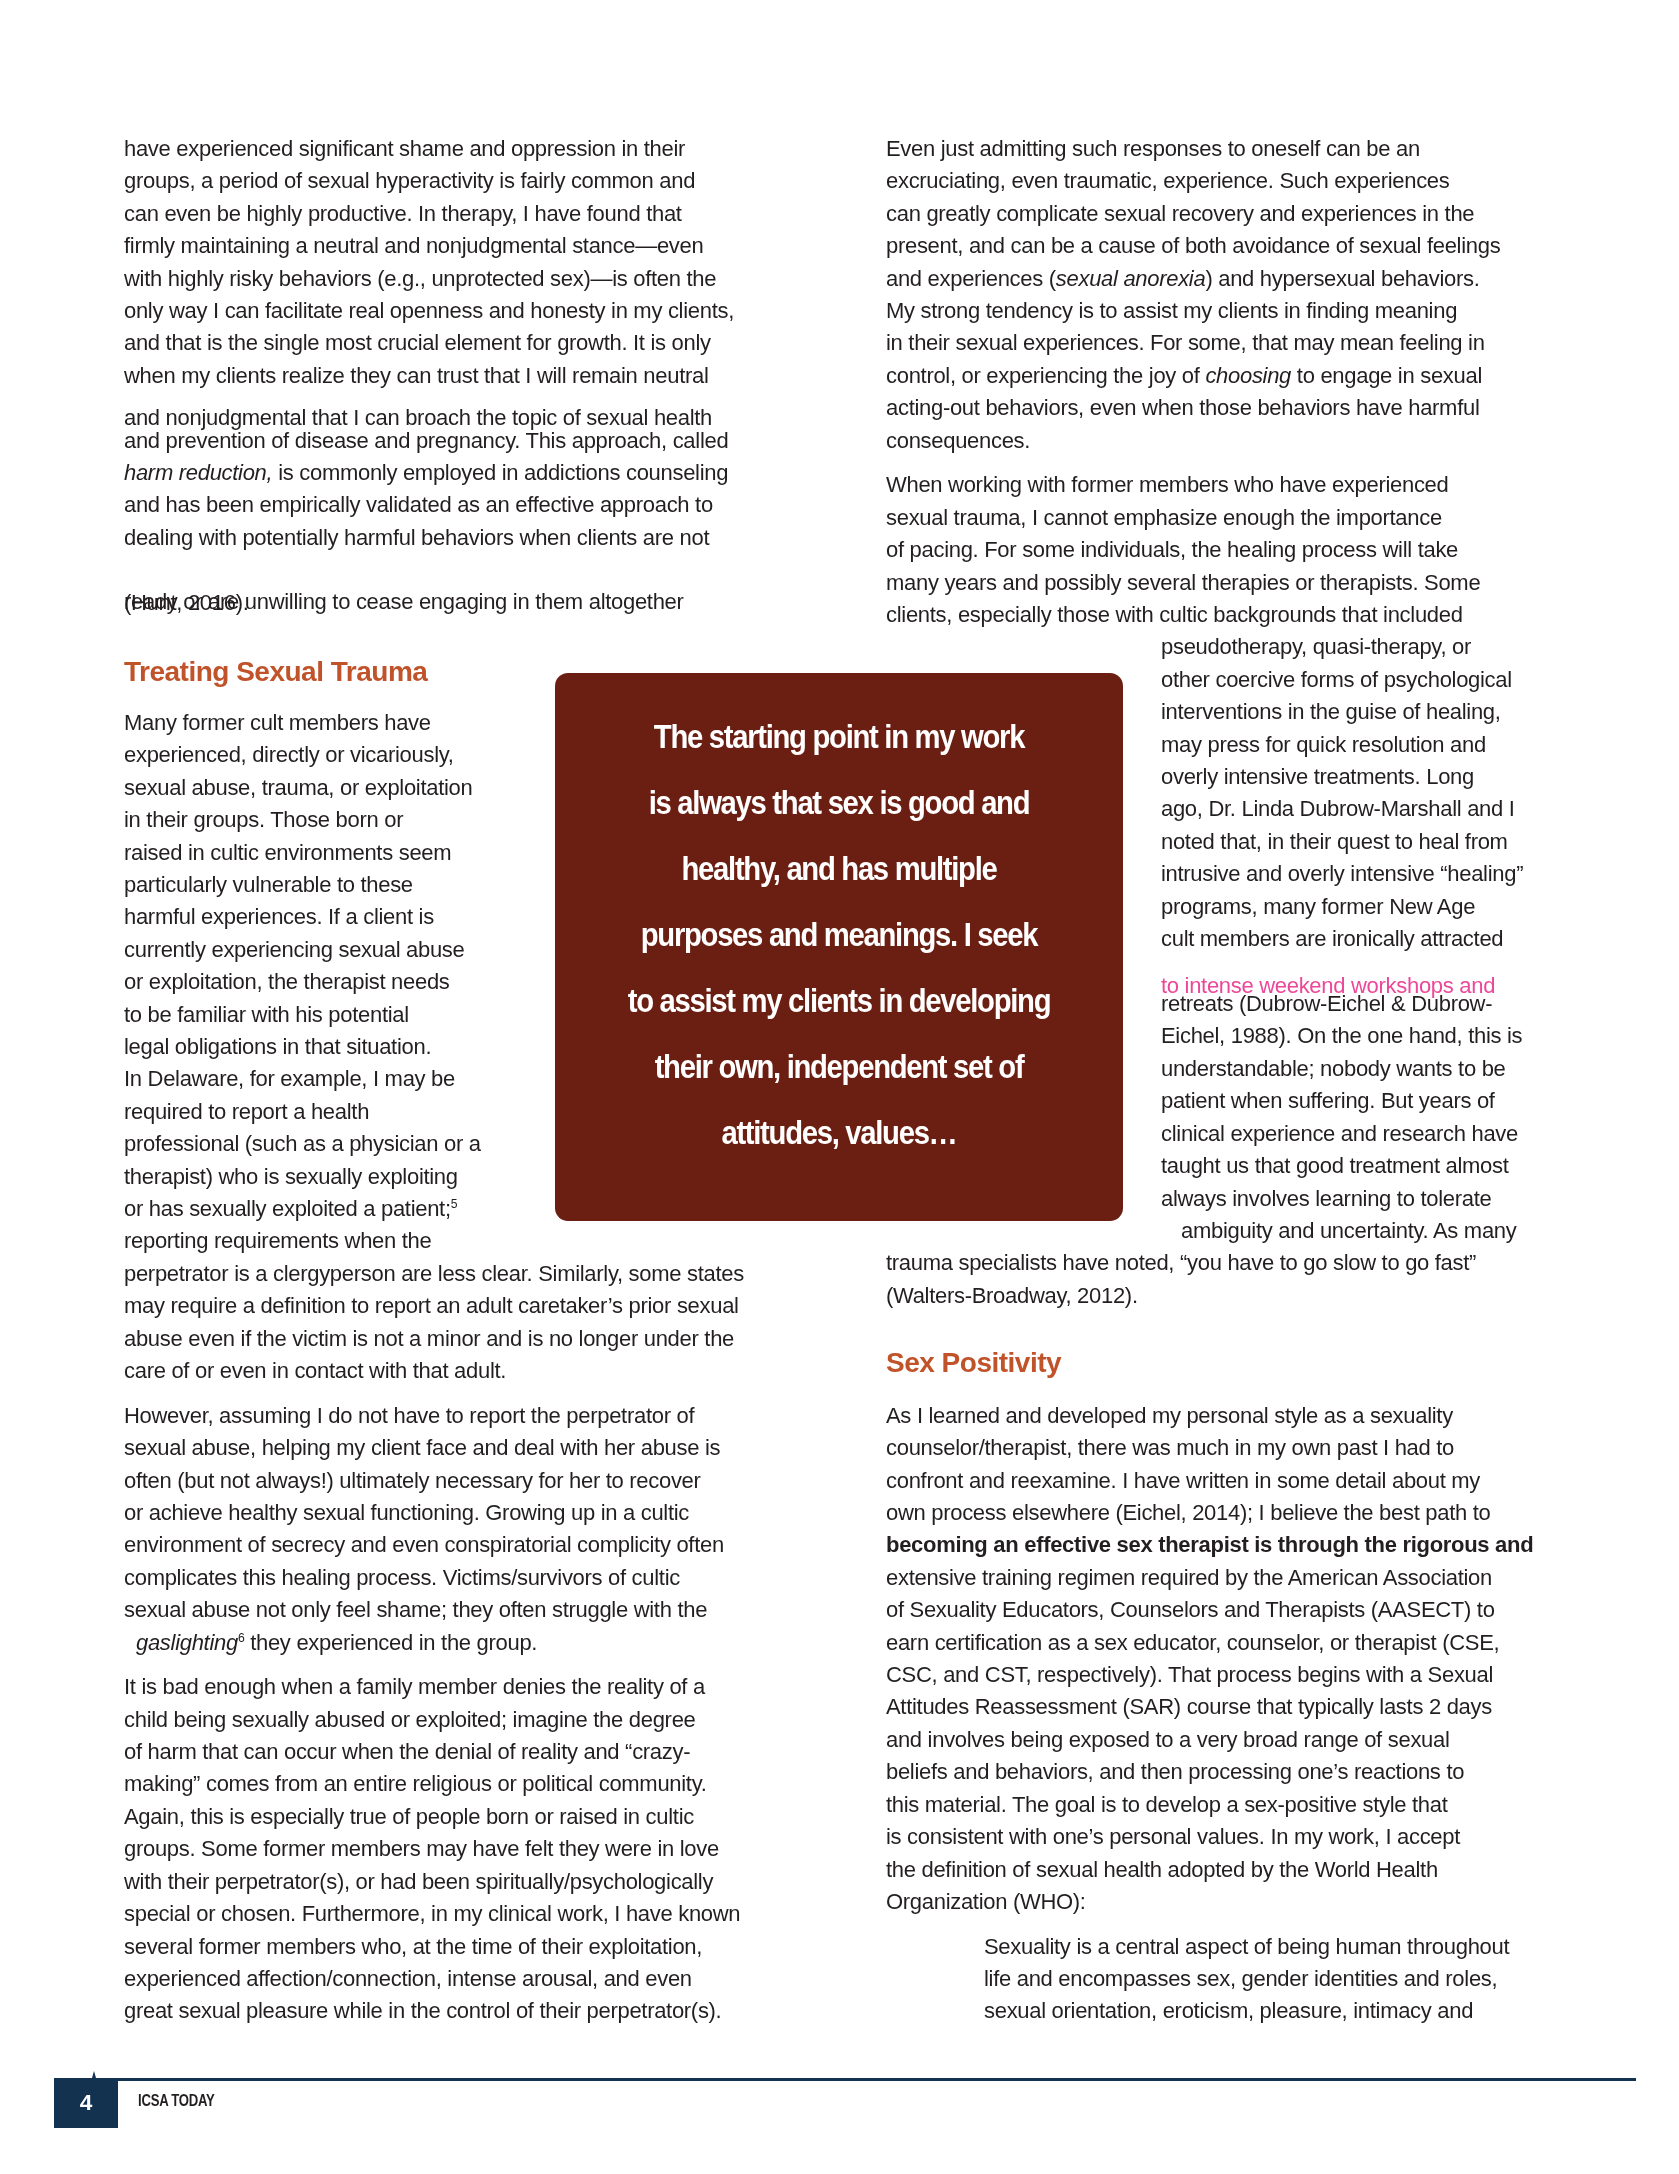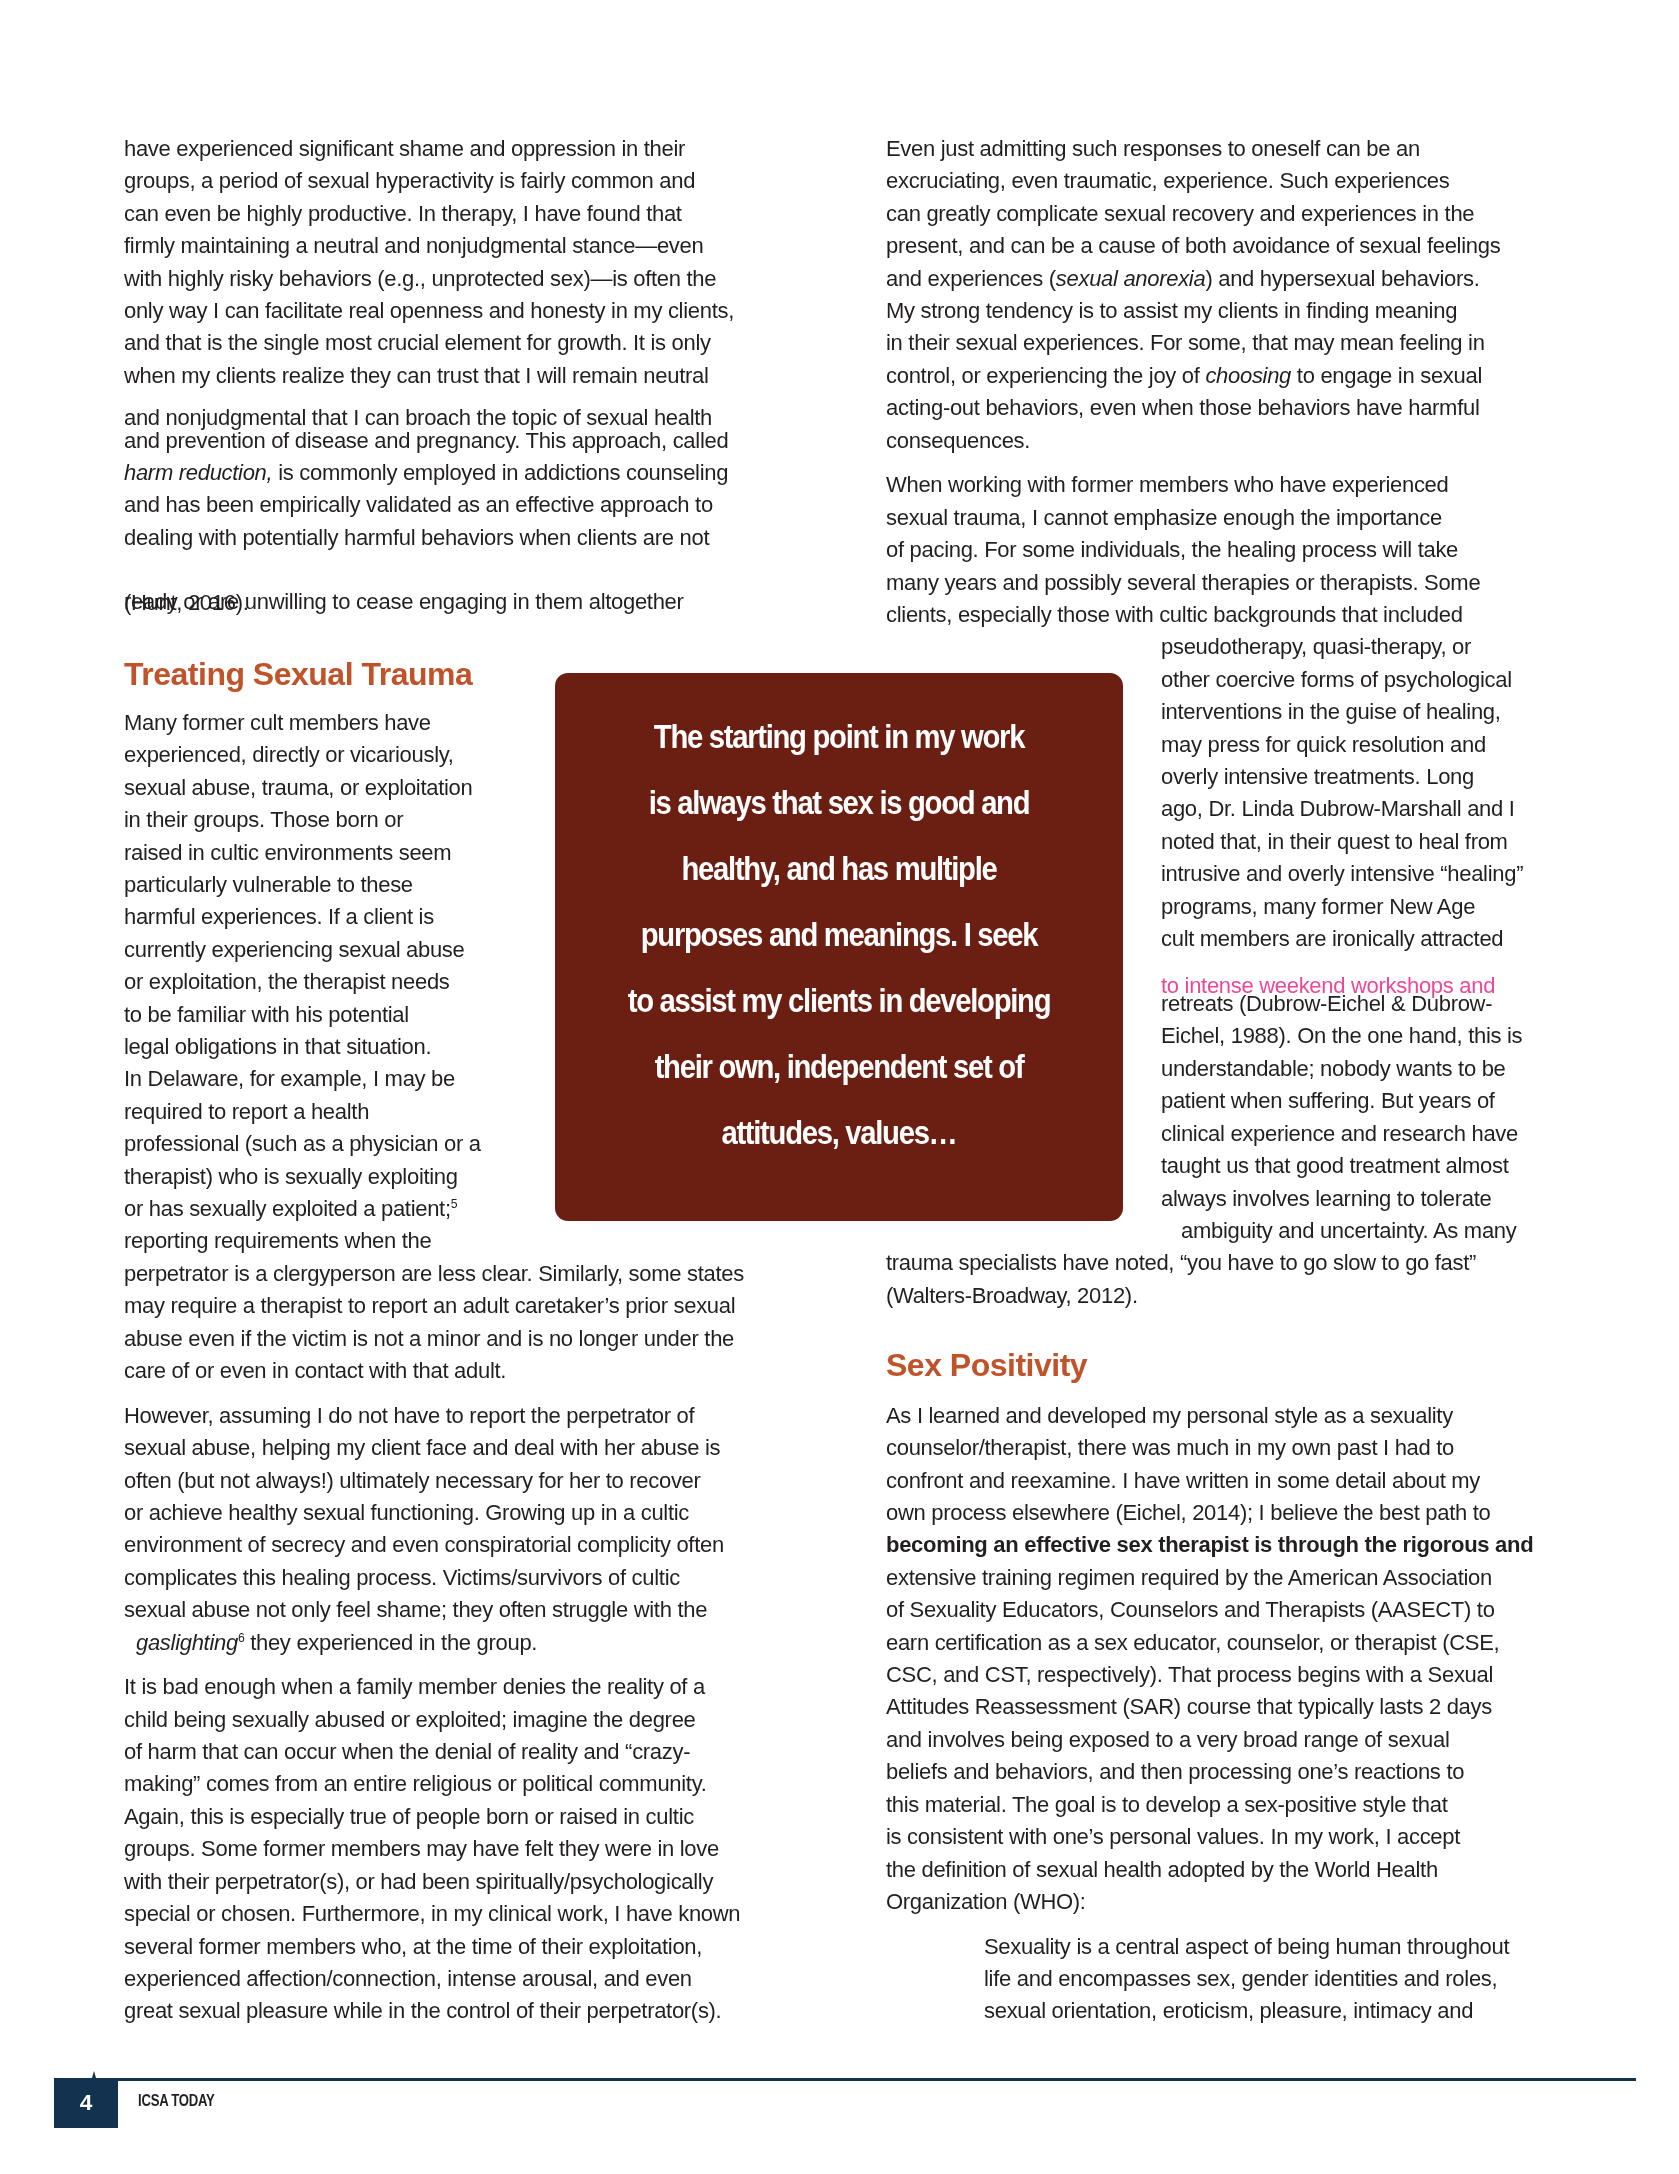--- a/index.html
+++ b/index.html
@@ -3,21 +3,21 @@
 <meta charset="utf-8">
 <style>
   html, body { margin:0; padding:0; background:#ffffff; }
   body { width:1680px; height:2174px; position:relative; overflow:hidden;
          font-family:"Liberation Sans", sans-serif; color:#231f20; }
   .line { position:absolute; white-space:nowrap; font-size:22px; line-height:28px;
           font-family:"Liberation Sans", sans-serif; color:#231f20; letter-spacing:-0.3px; }
   .line i { font-style:italic; }
   .line sup { font-size:12.2px; vertical-align:8.5px; line-height:0; }
   .heading { position:absolute; white-space:nowrap; font-family:"Liberation Sans", sans-serif;
-             font-weight:bold; font-size:32px; letter-spacing:-0.5px; }
+             font-weight:bold; font-size:28px; letter-spacing:-0.5px; }
   .pullquote { position:absolute; left:555px; top:673px; width:568px; height:548px;
                border-radius:13px; }
   .pq-line { position:absolute; left:0; width:568px; text-align:center; white-space:nowrap;
              font-family:"Liberation Sans", sans-serif; font-weight:bold; font-size:34px;
              letter-spacing:-1.5px; color:#ffffff; transform:scaleX(0.86); transform-origin:center; }
   .footer-rule { position:absolute; left:54px; top:2078px; width:1582px; height:2.8px; }
   .footer-tick { position:absolute; left:92px; top:2071px; width:0; height:0;
                  border-left:2.8px solid transparent; border-right:2.8px solid transparent; }
   .footer-box { position:absolute; left:54px; top:2078px; width:64px; height:50px;
                 display:flex; align-items:center; justify-content:center; }
@@ -60,21 +60,21 @@
   <div class="line" style="left: 124px; top: 968px; color: rgb(35, 31, 32);">or exploitation, the therapist needs</div>
   <div class="line" style="left: 124px; top: 1001px; color: rgb(35, 31, 32);">to be familiar with his potential</div>
   <div class="line" style="left: 124px; top: 1033px; color: rgb(35, 31, 32);">legal obligations in that situation.</div>
   <div class="line" style="left: 124px; top: 1065px; color: rgb(35, 31, 32);">In Delaware, for example, I may be</div>
   <div class="line" style="left: 124px; top: 1098px; color: rgb(35, 31, 32);">required to report a health</div>
   <div class="line" style="left: 124px; top: 1130px; color: rgb(35, 31, 32);">professional (such as a physician or a</div>
   <div class="line" style="left: 124px; top: 1163px; color: rgb(35, 31, 32);">therapist) who is sexually exploiting</div>
   <div class="line" style="left: 124px; top: 1195px; color: rgb(35, 31, 32);"><span>or has sexually exploited a patient;</span><sup>5</sup></div>
   <div class="line" style="left: 124px; top: 1227px; color: rgb(35, 31, 32);">reporting requirements when the</div>
   <div class="line" style="left: 124px; top: 1260px; color: rgb(35, 31, 32);">perpetrator is a clergyperson are less clear. Similarly, some states</div>
-  <div class="line" style="left: 124px; top: 1292px; color: rgb(35, 31, 32);">may require a therapist to report an adult caretaker’s prior sexual</div>
+  <div class="line" style="left: 124px; top: 1292px; color: rgb(35, 31, 32);">may require a definition to report an adult caretaker’s prior sexual</div>
   <div class="line" style="left: 124px; top: 1325px; color: rgb(35, 31, 32);">abuse even if the victim is not a minor and is no longer under the</div>
   <div class="line" style="left: 124px; top: 1357px; color: rgb(35, 31, 32);">care of or even in contact with that adult.</div>
 
   <div class="line" style="left: 124px; top: 1402px; color: rgb(35, 31, 32);">However, assuming I do not have to report the perpetrator of</div>
   <div class="line" style="left: 124px; top: 1434px; color: rgb(35, 31, 32);">sexual abuse, helping my client face and deal with her abuse is</div>
   <div class="line" style="left: 124px; top: 1467px; color: rgb(35, 31, 32);">often (but not always!) ultimately necessary for her to recover</div>
   <div class="line" style="left: 124px; top: 1499px; color: rgb(35, 31, 32);">or achieve healthy sexual functioning. Growing up in a cultic</div>
   <div class="line" style="left: 124px; top: 1531px; color: rgb(35, 31, 32);">environment of secrecy and even conspiratorial complicity often</div>
   <div class="line" style="left: 124px; top: 1564px; color: rgb(35, 31, 32);">complicates this healing process. Victims/survivors of cultic</div>
   <div class="line" style="left: 124px; top: 1596px; color: rgb(35, 31, 32);">sexual abuse not only feel shame; they often struggle with the</div>

